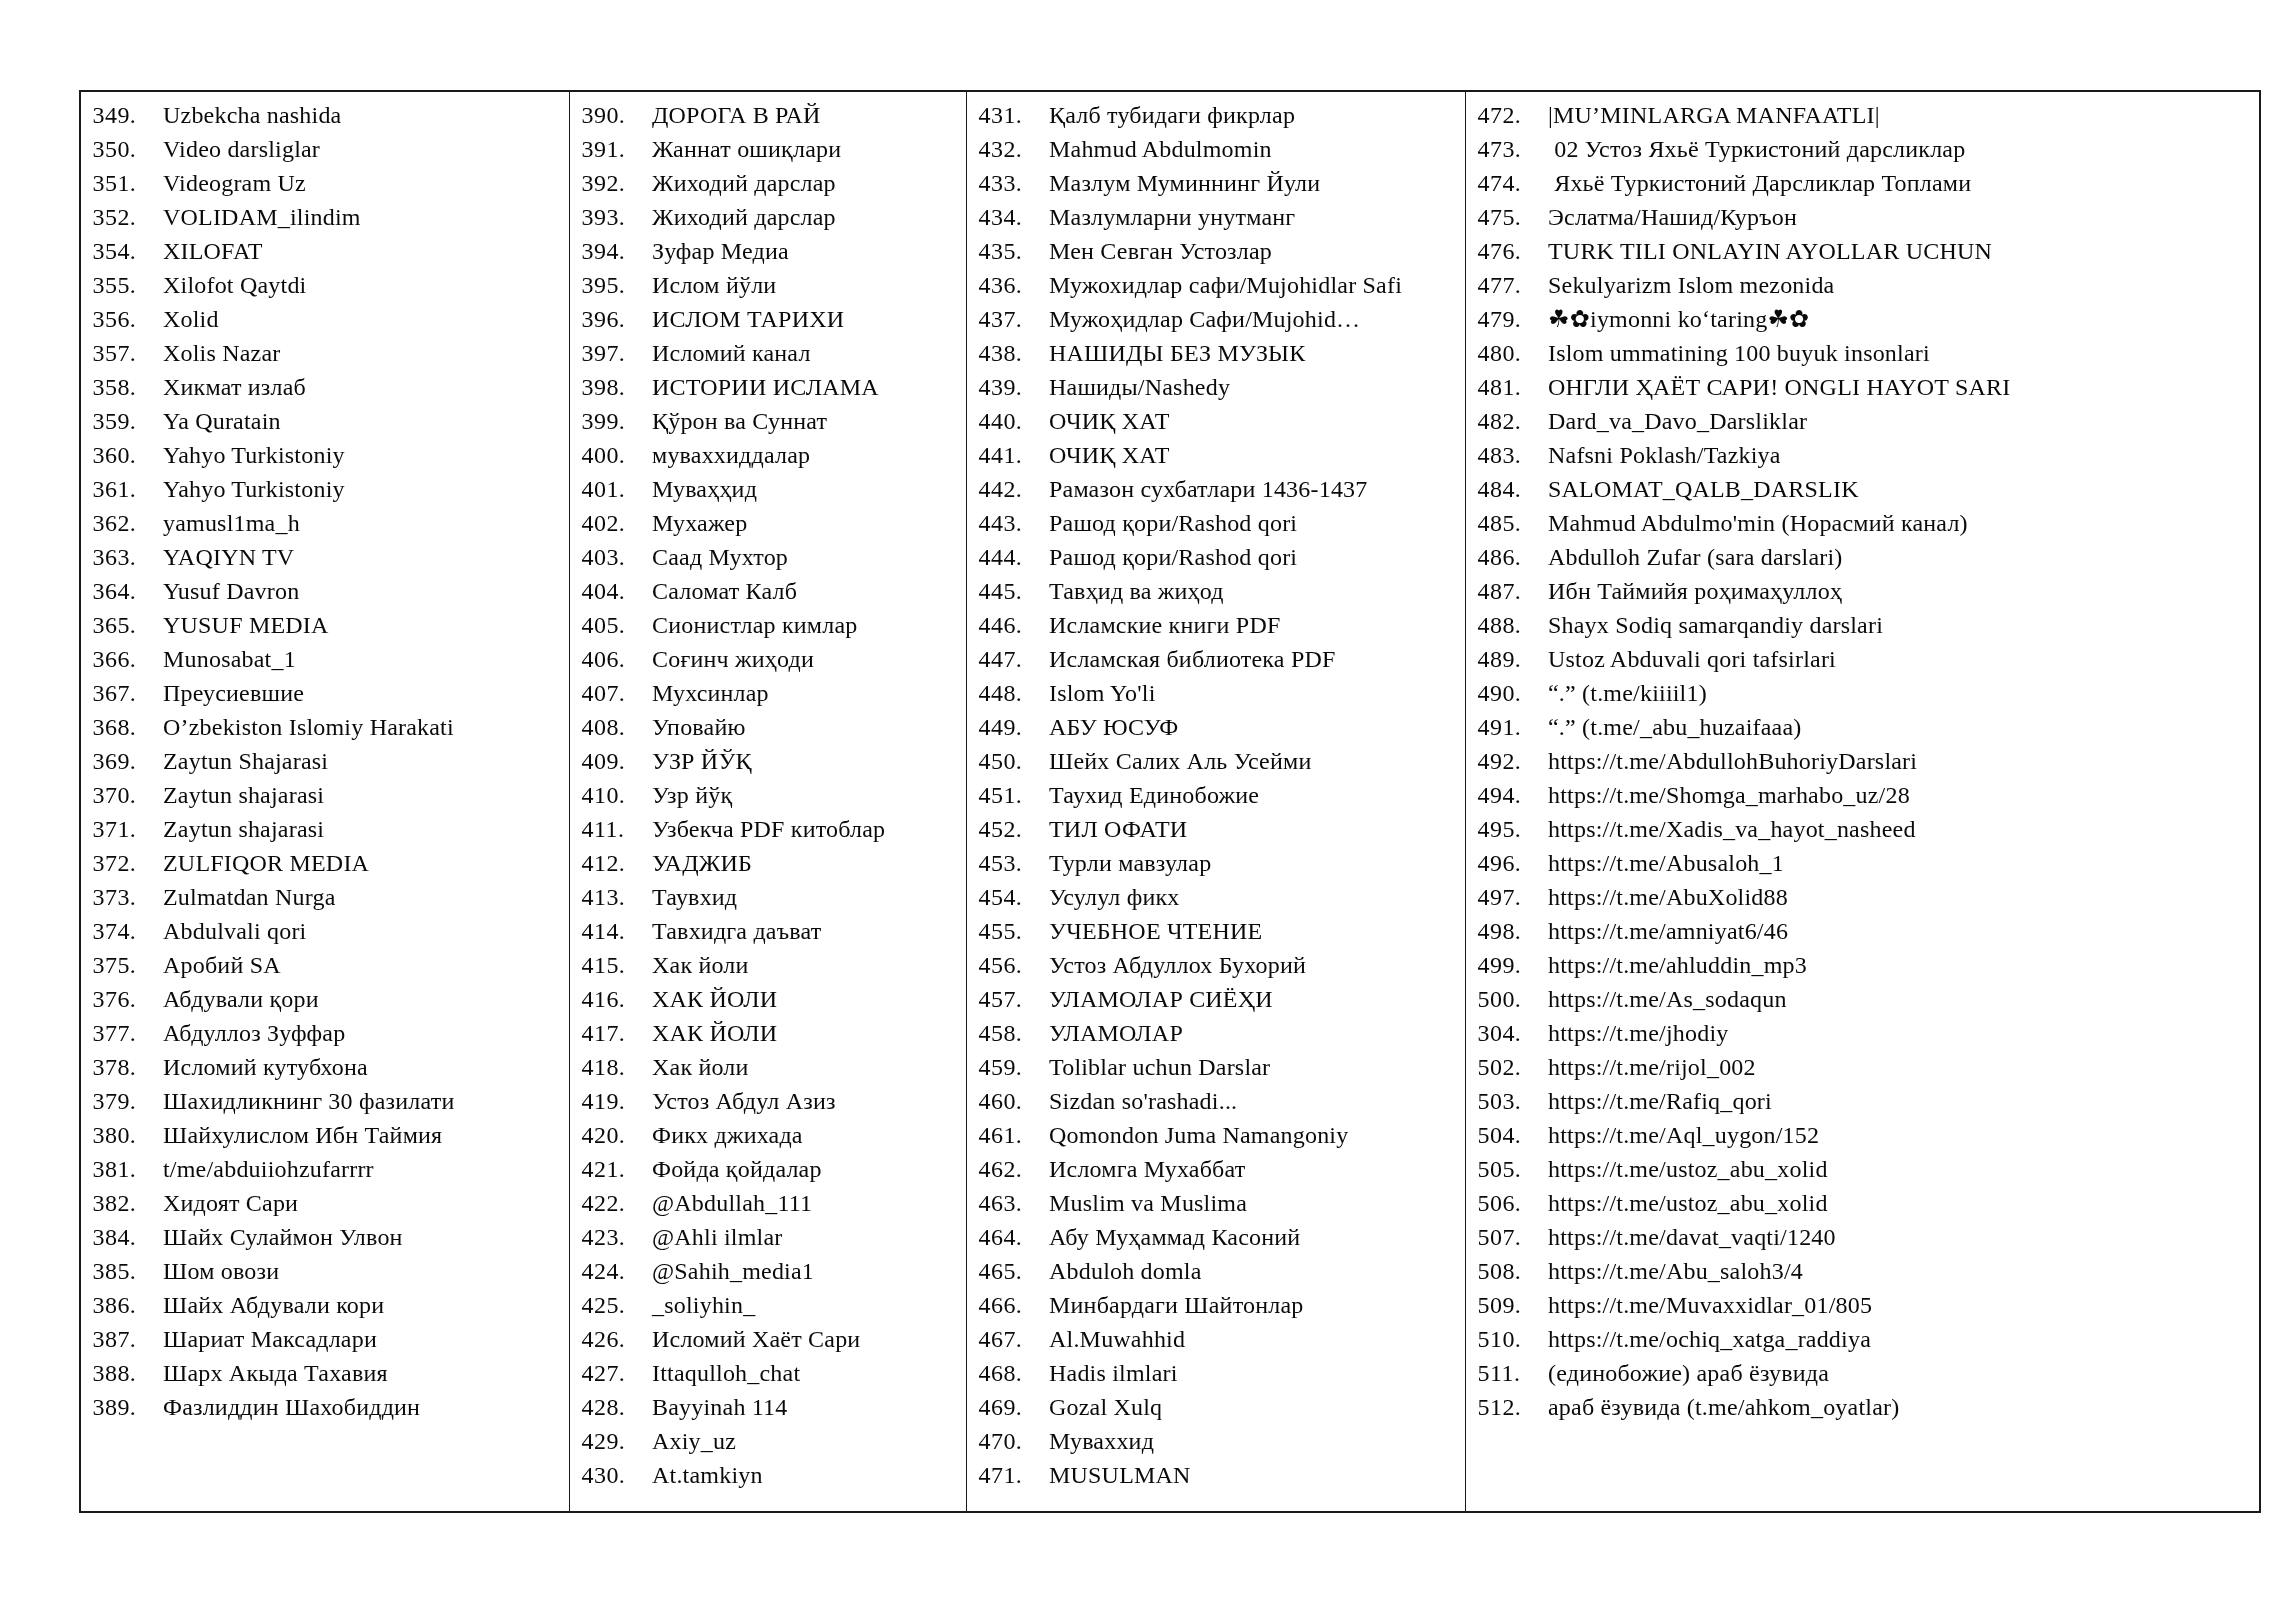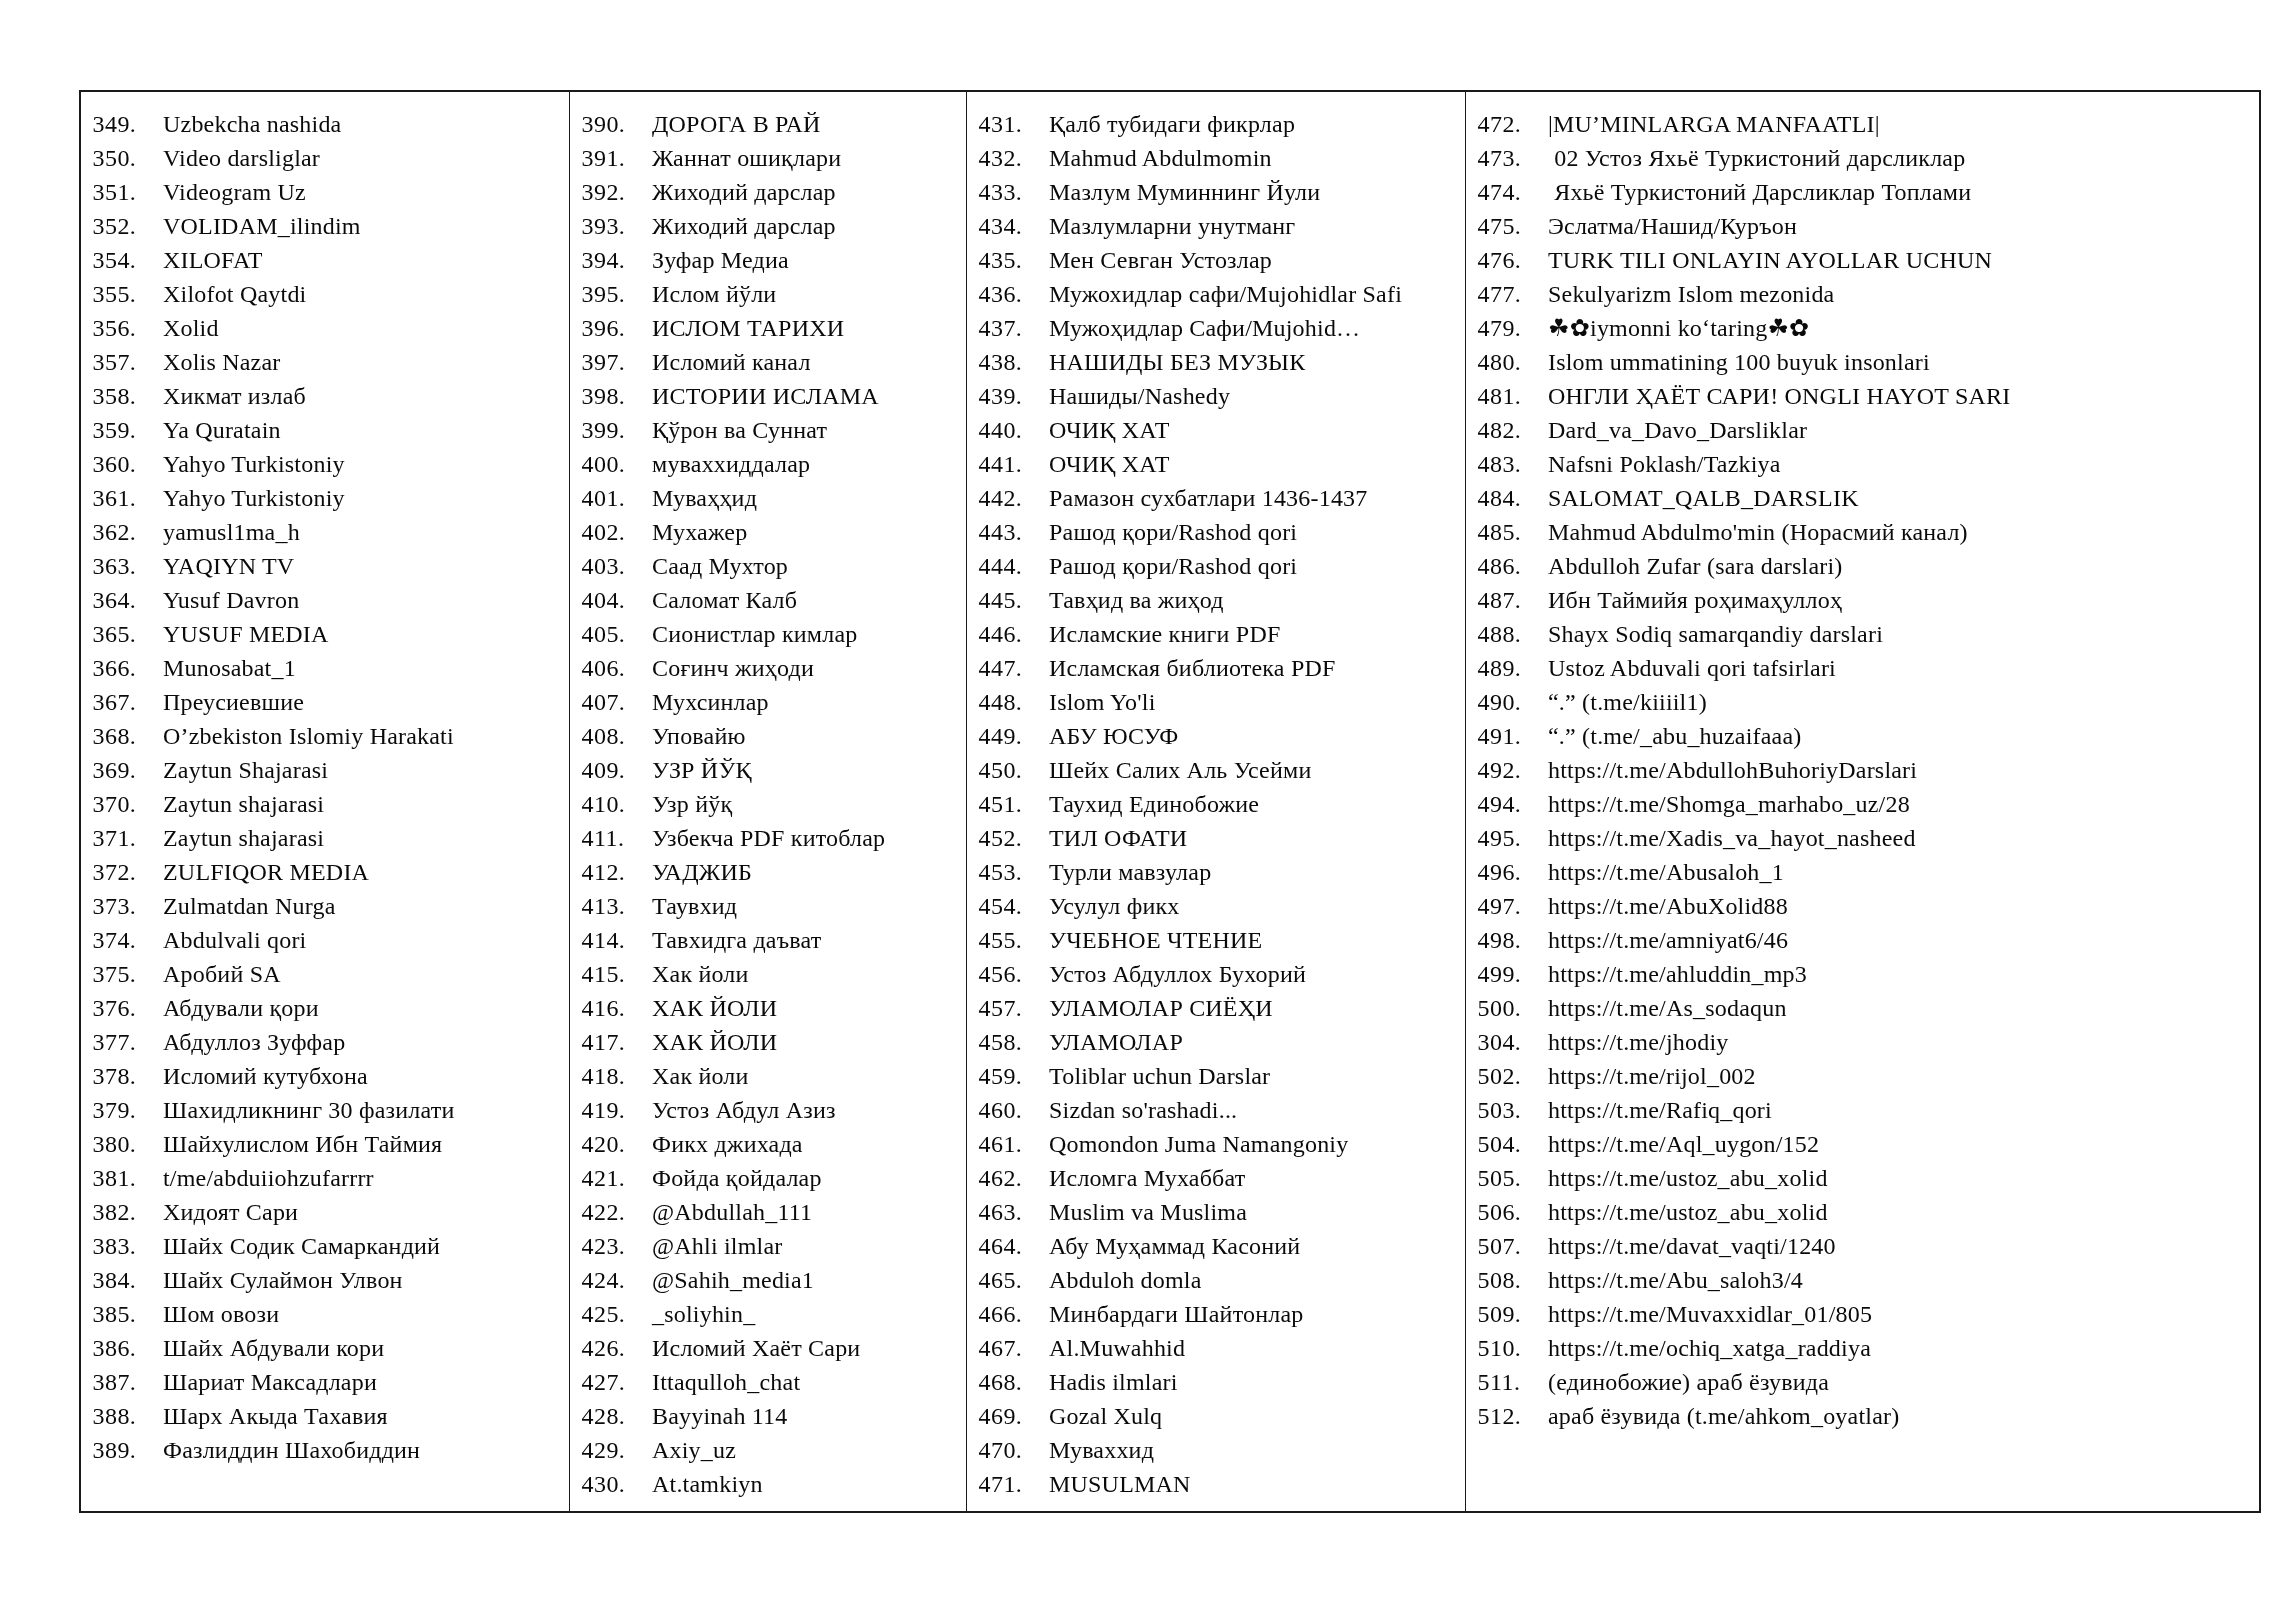--- a/index.html
+++ b/index.html
@@ -22,21 +22,21 @@
     top: 90px;
     width: 2182px;
     height: 1423px;
     border: 2.7px solid #1a1a1a;
     display: flex;
     box-sizing: border-box;
     background: #ffffff;
   }
   .col {
     box-sizing: border-box;
-    padding-top: 15px;
+    padding-top: 6px;
     overflow: hidden;
   }
   .col-sep { border-right: 1.8px solid #1a1a1a; }
   .col1 { width: 489px; }
   .col2 { width: 397px; }
   .col3 { width: 499px; }
   .col4 { flex: 1; }
   .row {
     height: 34px;
     display: flex;
@@ -87,21 +87,20 @@
         <div class="row"><span class="num">373.</span><span class="txt">Zulmatdan Nurga</span></div>
         <div class="row"><span class="num">374.</span><span class="txt">Abdulvali qori</span></div>
         <div class="row"><span class="num">375.</span><span class="txt">Аробий SA</span></div>
         <div class="row"><span class="num">376.</span><span class="txt">Абдували қори</span></div>
         <div class="row"><span class="num">377.</span><span class="txt">Абдуллоз Зуффар</span></div>
         <div class="row"><span class="num">378.</span><span class="txt">Исломий кутубхона</span></div>
         <div class="row"><span class="num">379.</span><span class="txt">Шахидликнинг 30 фазилати</span></div>
         <div class="row"><span class="num">380.</span><span class="txt">Шайхулислом Ибн Таймия</span></div>
         <div class="row"><span class="num">381.</span><span class="txt">t/me/abduiiohzufarrrr</span></div>
         <div class="row"><span class="num">382.</span><span class="txt">Хидоят Сари</span></div>
-        <div class="row"><span class="num">383.</span><span class="txt">Шайх Содик Самаркандий</span></div>
         <div class="row"><span class="num">384.</span><span class="txt">Шайх Сулаймон Улвон</span></div>
         <div class="row"><span class="num">385.</span><span class="txt">Шом овози</span></div>
         <div class="row"><span class="num">386.</span><span class="txt">Шайх Абдували кори</span></div>
         <div class="row"><span class="num">387.</span><span class="txt">Шариат Максадлари</span></div>
         <div class="row"><span class="num">388.</span><span class="txt">Шарх Акыда Тахавия</span></div>
         <div class="row"><span class="num">389.</span><span class="txt">Фазлиддин Шахобиддин</span></div>
       </div>
     <div class="col col2 col-sep">
         <div class="row"><span class="num">390.</span><span class="txt">ДОРОГА В РАЙ</span></div>
         <div class="row"><span class="num">391.</span><span class="txt">Жаннат ошиқлари</span></div>

